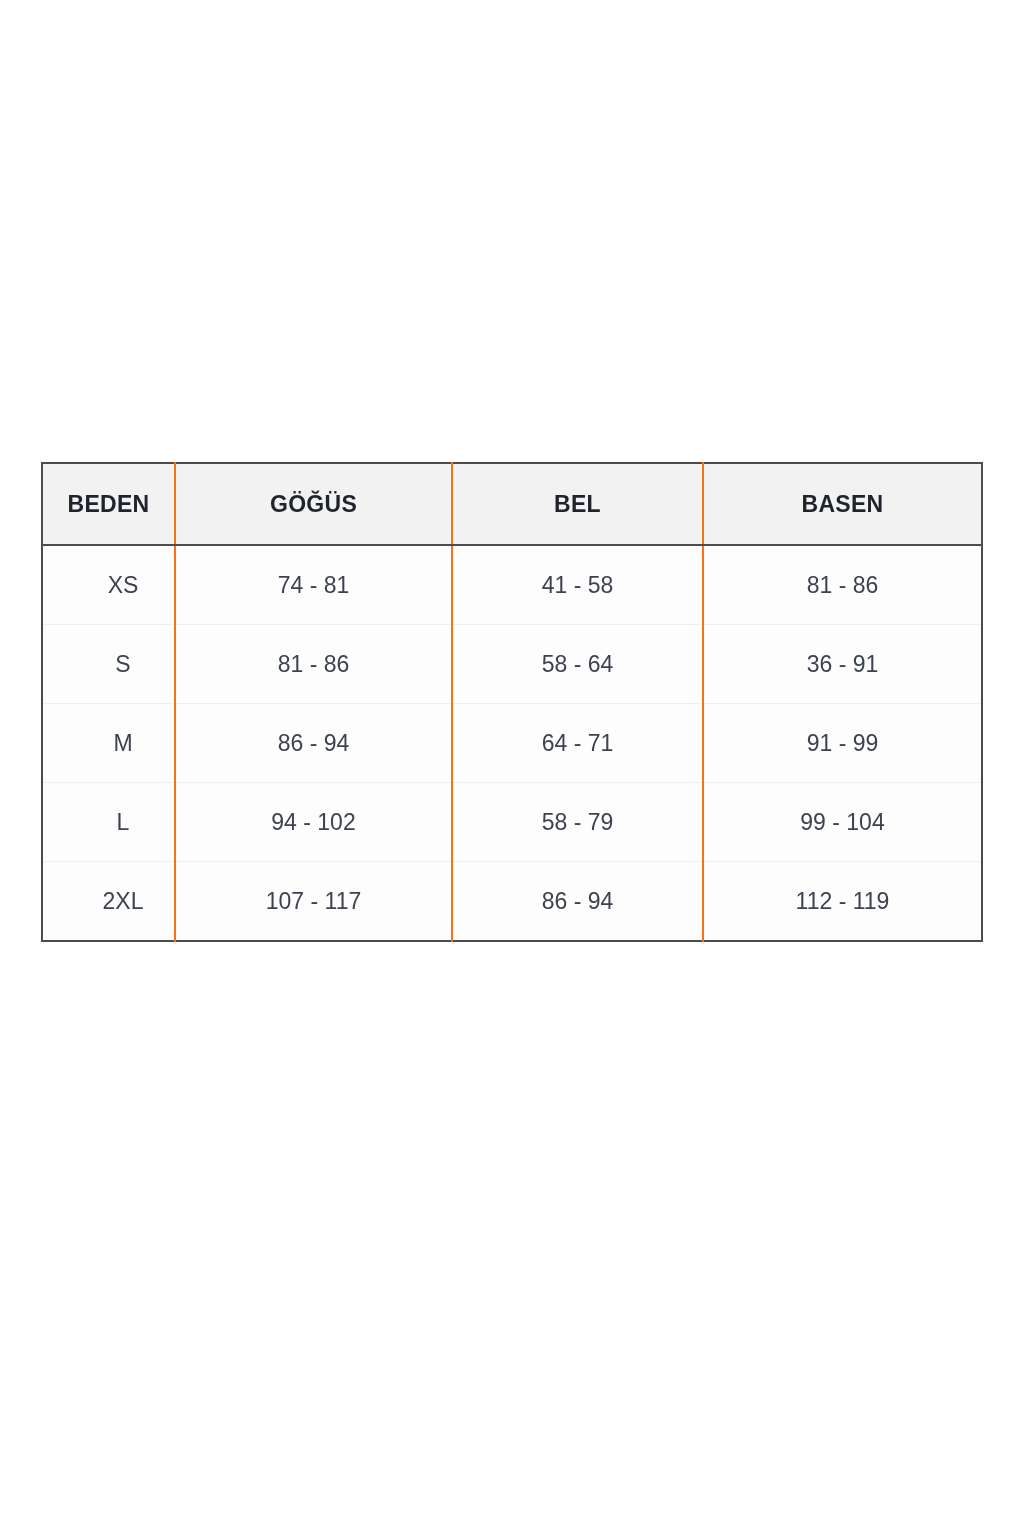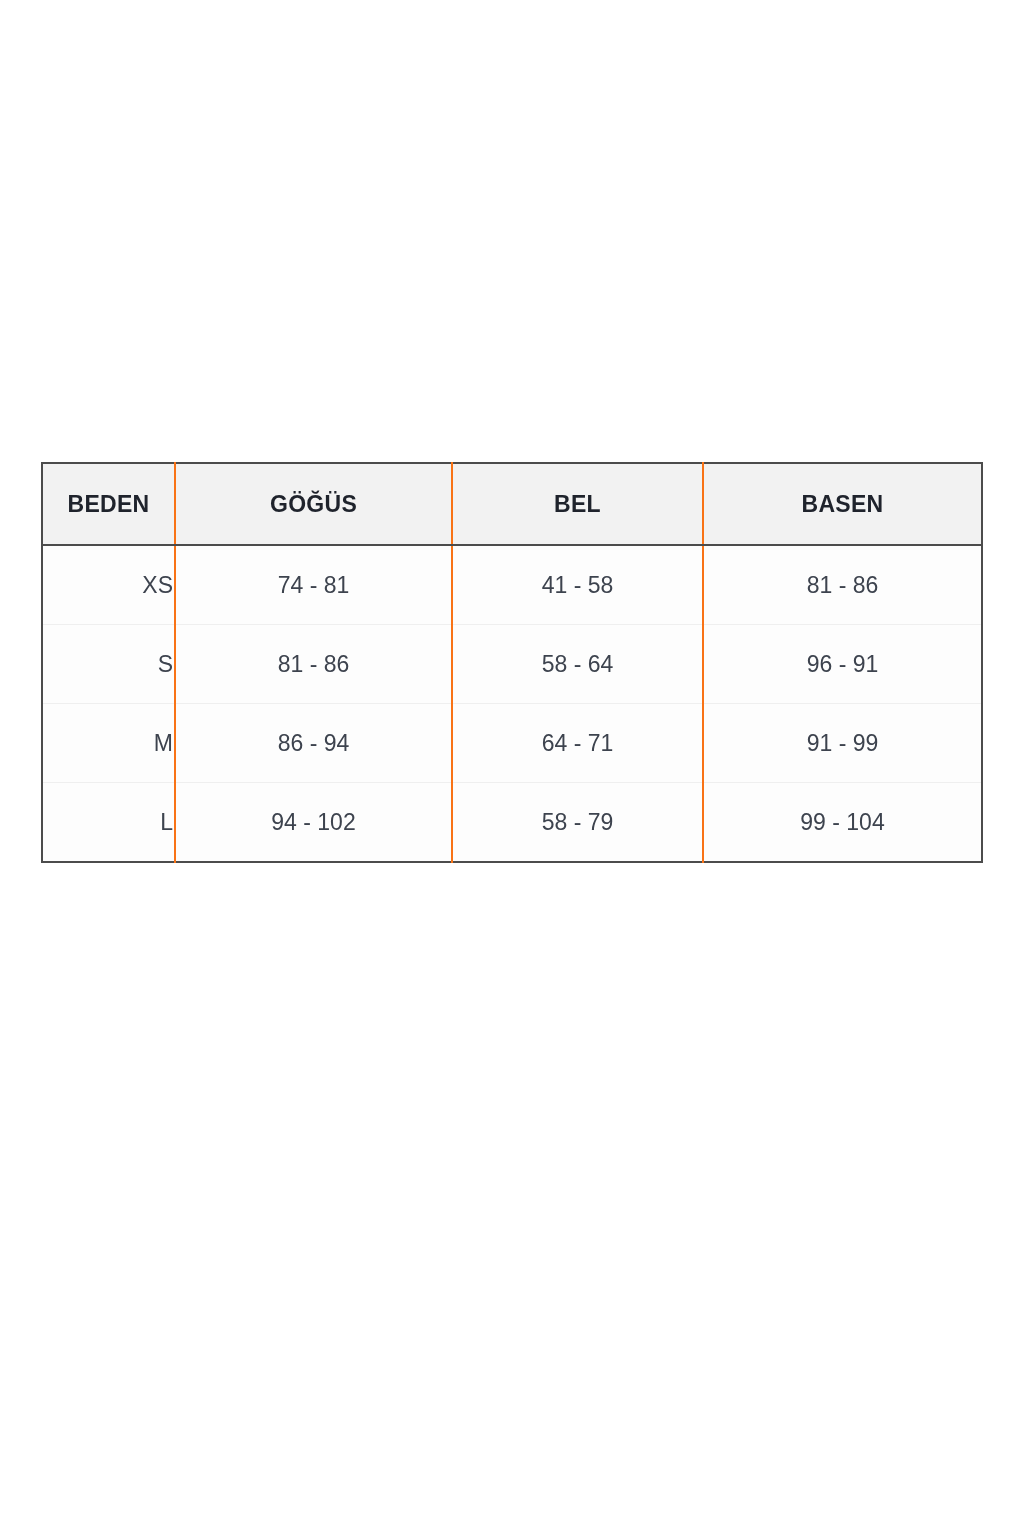--- a/index.html
+++ b/index.html
@@ -56,21 +56,21 @@
     height: 76px;
     font-size: 23px;
     font-weight: 400;
     color: #3d434e;
     border-top: 1px solid #efefef;
   }
   .size-chart tbody tr:first-child td {
     border-top: none;
   }
   .size-chart tbody td.size-cell {
-    text-align: right;
+    text-align: center;
     padding-left: 30px;
   }
 </style>
 </head>
 <body>
 
 <div class="size-chart-wrap">
   <table class="size-chart">
     <colgroup>
       <col class="c-size">
@@ -91,34 +91,40 @@
     <td class="size-cell">XS</td>
     <td class="chest-cell">74 - 81</td>
     <td class="waist-cell">41 - 58</td>
     <td class="hips-cell">81 - 86</td>
   </tr>
 
   <tr>
     <td class="size-cell">S</td>
     <td class="chest-cell">81 - 86</td>
     <td class="waist-cell">58 - 64</td>
-    <td class="hips-cell">96 - 91</td>
+    <td class="hips-cell">36 - 91</td>
   </tr>
 
   <tr>
     <td class="size-cell">M</td>
     <td class="chest-cell">86 - 94</td>
     <td class="waist-cell">64 - 71</td>
     <td class="hips-cell">91 - 99</td>
   </tr>
 
   <tr>
     <td class="size-cell">L</td>
     <td class="chest-cell">94 - 102</td>
     <td class="waist-cell">58 - 79</td>
     <td class="hips-cell">99 - 104</td>
   </tr>
 
 
+  <tr>
+    <td class="size-cell">2XL</td>
+    <td class="chest-cell">107 - 117</td>
+    <td class="waist-cell">86 - 94</td>
+    <td class="hips-cell">112 - 119</td>
+  </tr>
 
 </tbody>
   </table>
 </div>
 
 </body></html>

